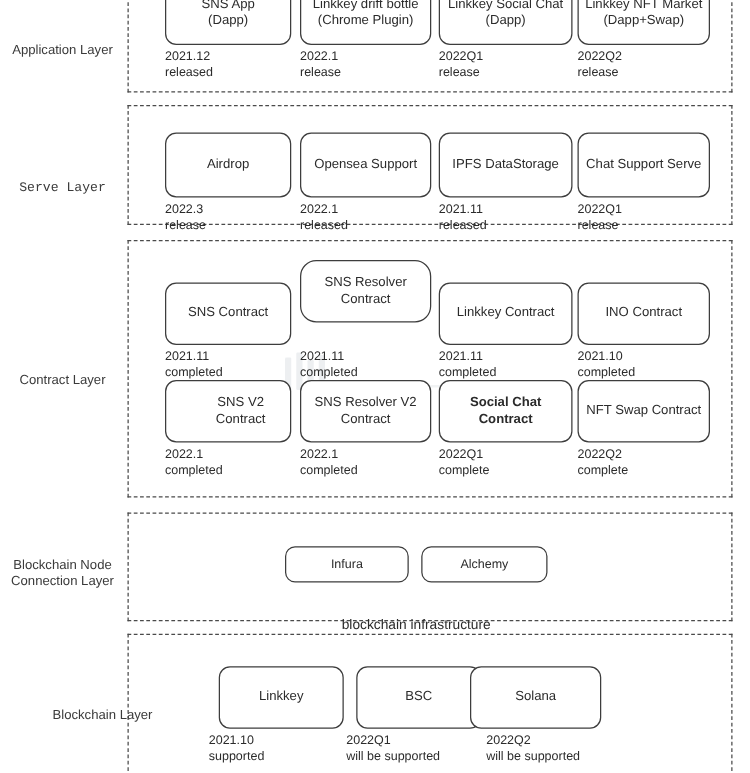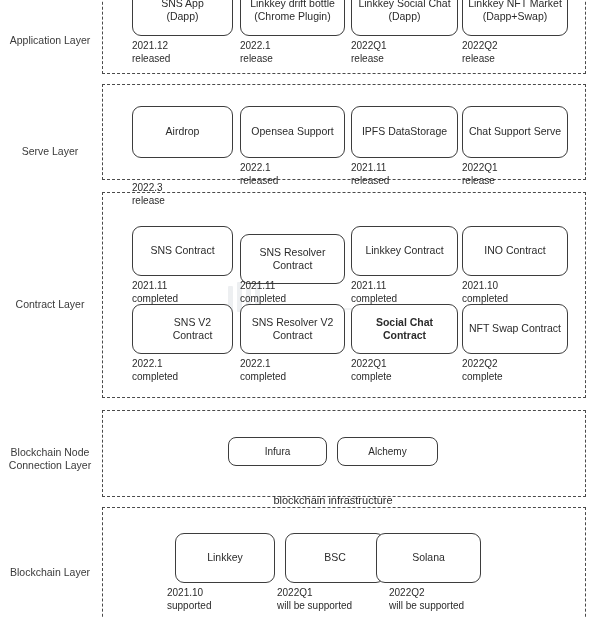--- a/index.html
+++ b/index.html
@@ -136,41 +136,41 @@
 
 <div class="node" style="left: 351px; top: -16px; width: 107px; height: 52px; white-space: pre-line;">Linkkey Social Chat
 (Dapp)</div>
 <div class="cap" style="left:351px; top:39px; width:107px;"><span>2022Q1</span><br><span>release</span></div>
 
 <div class="node" style="left: 462px; top: -16px; width: 106px; height: 52px; white-space: pre-line;">Linkkey NFT Market
 (Dapp+Swap)</div>
 <div class="cap" style="left:462px; top:39px; width:106px;"><span>2022Q2</span><br><span>release</span></div>
 
 <div class="layer" style="top:84px; height:96px;"></div>
-<div class="layer-label" style="top:145px;">Serve Layer</div>
+<div class="layer-label" style="top:145px;font-family:Liberation Mono, monospace;">Serve Layer</div>
 
 <div class="node" style="left:132px; top:106px; width:101px; height:52px;">Airdrop</div>
-<div class="cap" style="left:132px; top:161px; width:101px;margin-top:20px;"><span>2022.3</span><br><span>release</span></div>
+<div class="cap" style="left:132px; top:161px; width:101px;"><span>2022.3</span><br><span>release</span></div>
 
 <div class="node" style="left:240px; top:106px; width:105px; height:52px;">Opensea Support</div>
 <div class="cap" style="left:240px; top:161px; width:105px;"><span>2022.1</span><br><span>released</span></div>
 
 <div class="node" style="left:351px; top:106px; width:107px; height:52px;">IPFS DataStorage</div>
 <div class="cap" style="left:351px; top:161px; width:107px;"><span>2021.11</span><br><span>released</span></div>
 
 <div class="node" style="left:462px; top:106px; width:106px; height:52px;">Chat Support Serve</div>
 <div class="cap" style="left:462px; top:161px; width:106px;"><span>2022Q1</span><br><span>release</span></div>
 
 <div class="layer" style="top:192px; height:206px;"></div>
 <div class="layer-label" style="top:298px;">Contract Layer</div>
 
 <div class="node" style="left:132px; top:226px; width:101px; height:50px;">SNS Contract</div>
 <div class="cap" style="left:132px; top:279px; width:101px;"><span>2021.11</span><br><span>completed</span></div>
 
-<div class="node" style="left: 240px; top: 234px; width: 105px; height: 50px; white-space: pre-line;">SNS Resolver
+<div class="node" style="left: 240px; top: 208px; width: 105px; height: 50px; white-space: pre-line; border-radius: 13px;">SNS Resolver
 Contract</div>
 <div class="cap" style="left:240px; top:279px; width:105px;"><span>2021.11</span><br><span>completed</span></div>
 
 <div class="node" style="left:351px; top:226px; width:107px; height:50px;">Linkkey Contract</div>
 <div class="cap" style="left:351px; top:279px; width:107px;"><span>2021.11</span><br><span>completed</span></div>
 
 <div class="node" style="left:462px; top:226px; width:106px; height:50px;">INO Contract</div>
 <div class="cap" style="left:462px; top:279px; width:106px;"><span>2021.10</span><br><span>completed</span></div>
 
 <div class="node" style="left:132px; top:304px; width:101px; height:50px;padding-left:24px;">SNS V2 Contract</div>
@@ -188,21 +188,21 @@
 
 <div class="layer" style="top:410px; height:87px;"></div>
 <div class="layer-label" style="top:446px; white-space:pre-line;">Blockchain Node
 Connection Layer</div>
 
 <div class="node small" style="left:228px; top:437px; width:99px; height:29px;">Infura</div>
 <div class="node small" style="left:337px; top:437px; width:101px; height:29px;">Alchemy</div>
 <div class="infra-cap" style="left:228px; top:470px; width:210px;margin-top:24px;">blockchain infrastructure</div>
 
 <div class="layer" style="top:507px; height:125px;"></div>
-<div class="layer-label" style="top:566px;">Blockchain Layer</div>
+<div class="layer-label" style="top:566px;padding-left:32px;">Blockchain Layer</div>
 
 <div class="node" style="left:175px; top:533px; width:100px; height:50px;">Linkkey</div>
 <div class="cap" style="left:167px; top:586px; width:116px;"><span>2021.10</span><br><span>supported</span></div>
 
 <div class="node" style="left:285px; top:533px; width:100px; height:50px;">BSC</div>
 <div class="cap" style="left:277px; top:586px; width:116px;"><span>2022Q1</span><br><span>will be supported</span></div>
 
 <div class="node" style="left:376px; top:533px; width:105px; height:50px;">Solana</div>
 <div class="cap" style="left:389px; top:586px; width:116px;"><span>2022Q2</span><br><span>will be supported</span></div>
 

